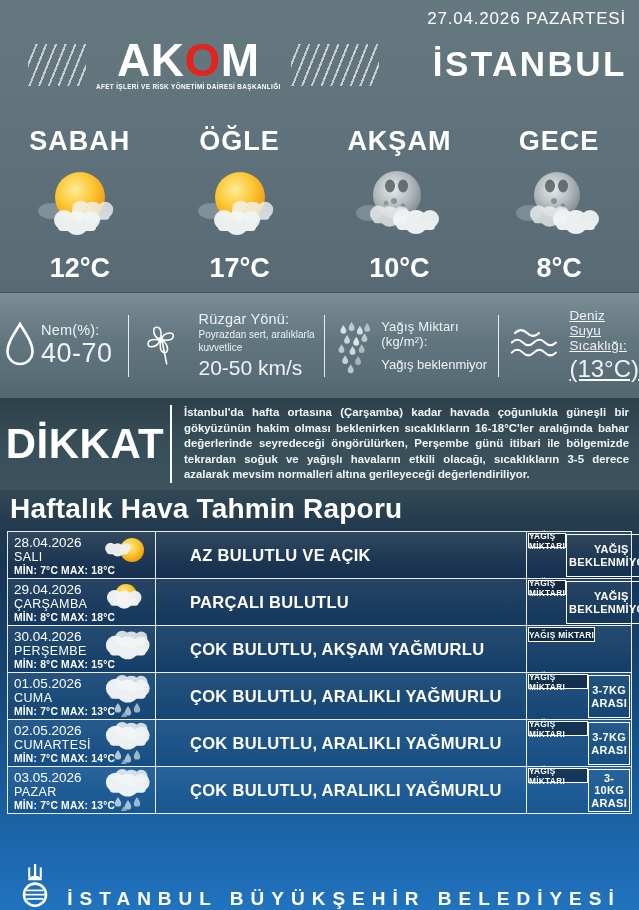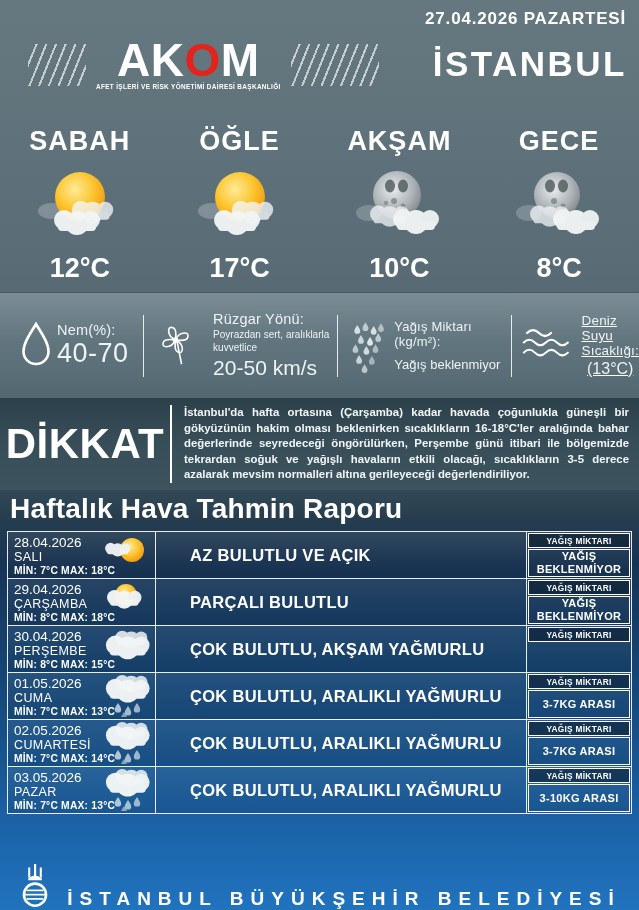--- a/index.html
+++ b/index.html
@@ -6,21 +6,21 @@
   .poster{
     position:relative;width:639px;height:910px;overflow:hidden;color:#fff;
     font-family:"Liberation Sans",sans-serif;
     background:linear-gradient(180deg,
       #66787f 0%, #5e717a 18%, #596c75 30%, #50646d 40%,
       #42575f 50%, #263d4f 57%, #173455 62%, #154574 74%,
       #185691 84%, #1c65ab 92%, #2173be 100%);
   }
   
   .header{position:relative;height:120px;}
-  .hdr-date{position:absolute;top:9px;right:13px;font-size:17px;font-weight:700;letter-spacing:.8px;}
+  .hdr-date{position:absolute;top:9px;right:13px;font-size:17px;font-weight:400;letter-spacing:.8px;}
   .city{position:absolute;top:44px;right:12px;font-size:35px;font-weight:700;letter-spacing:2.5px;}
   .akom{position:absolute;top:40px;left:28px;display:flex;align-items:center;}
   .stripes{height:42px;opacity:.75;
     background:repeating-linear-gradient(112deg,rgba(255,255,255,0) 0 7px,rgba(255,255,255,.85) 7px 9px);}
   .stripes.l{width:58px;}
   .stripes.r{width:88px;}
   .akom-mid{margin:0 10px;text-align:center;}
   .akom-word{font-size:46px;font-weight:800;line-height:.88;letter-spacing:.5px;}
   .akom-o{color:#e3241c;}
   .akom-sub{font-size:6.4px;font-weight:700;letter-spacing:.35px;margin-top:3px;white-space:nowrap;}
@@ -28,21 +28,21 @@
   .periods{height:172px;display:flex;}
   .period{flex:1;display:flex;flex-direction:column;align-items:center;padding-top:6px;}
   .p-label{font-size:27px;font-weight:800;letter-spacing:1px;}
   .p-icon{height:96px;display:flex;align-items:center;justify-content:center;}
   .p-temp{font-size:27px;font-weight:700;}
   
   .conds{height:105px;display:flex;align-items:stretch;
     background:linear-gradient(180deg,rgba(215,228,234,.28) 0%,rgba(180,198,207,.16) 45%,rgba(150,170,180,.10) 100%);
     border-top:1px solid rgba(25,40,50,.35);}
   .cond{display:flex;align-items:center;}
-  .cond.c1{width:133px;padding-left:16px;gap:1px;}
+  .cond.c1{width:133px;gap:1px;}
   .cond.c2{width:187px;padding-left:14px;gap:20px;}
   .cond.c3{width:168px;padding-left:12px;gap:8px;}
   .cond.c4{flex:1;padding-left:10px;gap:8px;text-decoration:underline;}
   .vdiv{width:1px;height:62px;background:rgba(255,255,255,.85);align-self:center;}
   .cond-col{display:flex;flex-direction:column;color:#eef3f5;}
   .t-sm{font-size:14.5px;letter-spacing:.2px;}
   .t-xs{font-size:10px;line-height:1.25;margin-top:2px;}
   .t-lg{font-size:27px;font-weight:500;letter-spacing:.5px;}
   .t-md{font-size:21px;font-weight:500;margin-top:2px;}
   .t-sm2{font-size:13px;margin-top:8px;}
@@ -60,21 +60,21 @@
   .trow{display:flex;height:46px;border-bottom:1px solid rgba(255,255,255,.9);
     background:linear-gradient(180deg,rgba(255,255,255,.07),rgba(0,0,0,.10));}
   .trow:last-child{border-bottom:none;}
   .c-date{width:148px;position:relative;padding:3px 6px;border-right:1px solid rgba(255,255,255,.9);box-sizing:border-box;}
   .d-date{font-size:13.5px;}
   .d-day{font-size:12.5px;letter-spacing:.4px;margin-top:0;}
   .d-minmax{font-size:10.3px;font-weight:700;margin-top:1px;letter-spacing:.2px;}
   .d-icon{position:absolute;right:3px;top:2px;}
   .c-desc{flex:1;display:flex;align-items:center;padding-left:34px;
     font-size:16.5px;font-weight:800;letter-spacing:.3px;border-right:1px solid rgba(255,255,255,.9);}
-  .c-amt{width:104px;display:flex;flex-direction:column;box-sizing:border-box;padding:1px;}
+  .c-amt{width:104px;display:flex;flex-direction:row;box-sizing:border-box;padding:1px;}
   .amt-h{height:13px;display:flex;align-items:center;justify-content:center;
     font-size:8.3px;font-weight:700;letter-spacing:.3px;
     background:rgba(8,22,38,.55);border:1px solid #fff;}
   .amt-v{flex:1;display:flex;align-items:center;justify-content:center;margin-top:1px;
     text-align:center;font-size:11px;font-weight:600;letter-spacing:.3px;
     border:1px solid #fff;line-height:1.15;padding:0 2px;}
   
   .footer{position:absolute;left:0;bottom:0;width:639px;height:90px;
     display:flex;align-items:flex-end;justify-content:center;gap:15px;
     background:linear-gradient(95deg,#0a3d72 0%,#155návy 0%,#1a64ad 30%,#2e80ca 52%,#2a74bc 70%,#15528f 100%);}
@@ -234,21 +234,21 @@
     <div class="cond c4">
       <svg width="52" height="42" viewBox="0 0 52 42">
         <g fill="none" stroke="#fff" stroke-width="2.2" stroke-linecap="round">
           <path d="M6 8 q6 -6 12 0 t12 0"></path>
           <path d="M3 19 q6 -6 12 0 t12 0 t12 0 t12 0" transform="scale(0.92)"></path>
           <path d="M3 30 q6 -6 12 0 t12 0 t12 0 t12 0" transform="scale(0.92)"></path>
         </g>
       </svg>
       <div class="cond-col" style="flex:1">
         <div class="t-sm" style="font-size:13.5px">Deniz Suyu Sıcaklığı:</div>
-        <div class="t-md t-center" style="font-size:16px">(13°C)</div>
+        <div class="t-md t-center" style="font-size:24px">(13°C)</div>
       </div>
     </div>
   </div>
 
   <div class="alert">
     <div class="alert-title">DİKKAT</div>
     <div class="alert-div"></div>
     <div class="alert-text">İstanbul'da hafta ortasına (Çarşamba) kadar havada çoğunlukla güneşli bir gökyüzünün hakim olması beklenirken sıcaklıkların 16-18°C'ler aralığında bahar değerlerinde seyredeceği öngörülürken, Perşembe günü itibari ile bölgemizde tekrardan soğuk ve yağışlı havaların etkili olacağı, sıcaklıkların 3-5 derece azalarak mevsim normalleri altına gerileyeceği değerlendiriliyor.</div>
   </div>
 

